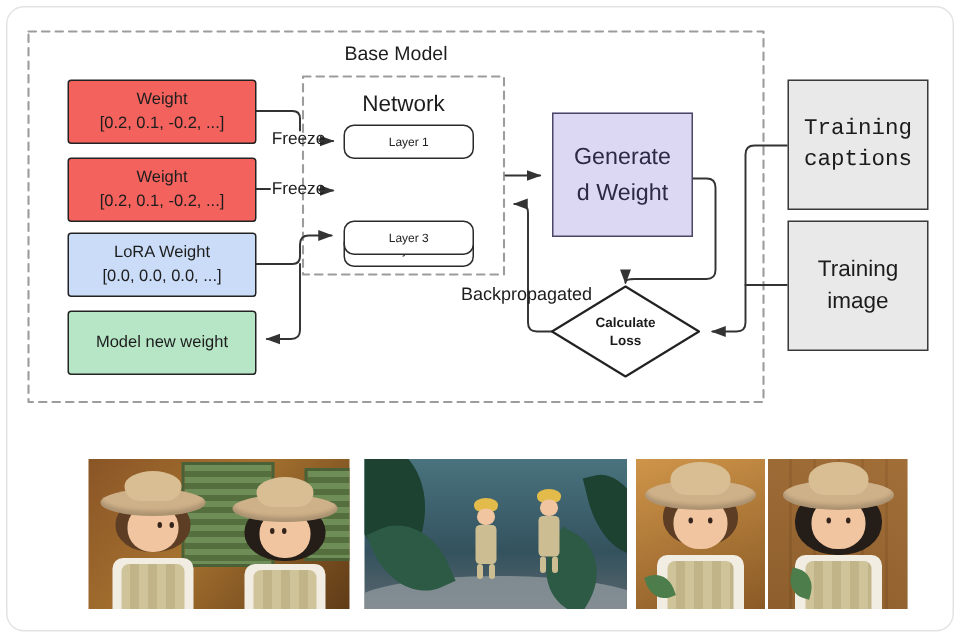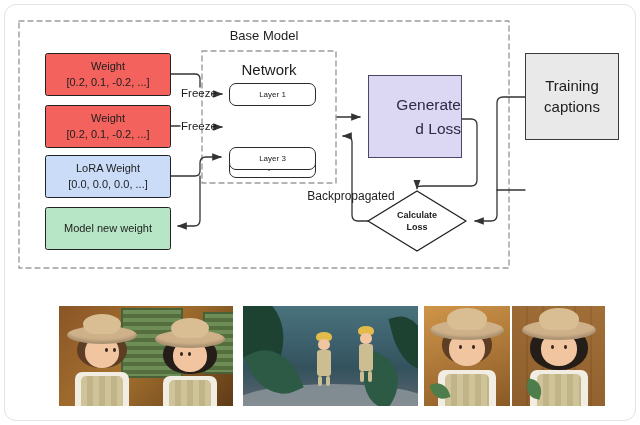--- a/index.html
+++ b/index.html
@@ -8,21 +8,21 @@
   .card{position:absolute;inset:4px;border:1px solid #e3e3e3;border-radius:12px;background:#fff;}
   .connectors{position:absolute;left:0;top:0;width:640px;height:425px;z-index:1;}
   .lbl{position:absolute;text-align:center;z-index:3;}
   .node{position:absolute;box-sizing:border-box;display:flex;flex-direction:column;
         align-items:center;justify-content:center;z-index:2;text-align:center;}
   .wbox{left:45px;width:126px;height:43px;border:1.4px solid #222;border-radius:2.5px;
         font-size:11px;line-height:1.4;}
   .layer{left:229px;width:87px;height:23px;background:#fff;border:1.2px solid #2b2b2b;
          border-radius:7px;font-size:8px;color:#222;}
   .gen{left:368px;top:75px;width:94px;height:83px;border:1.3px solid #4a4766;
-       font-size:15.5px;line-height:1.5;color:#2c2a44;align-items:flex-end;}
+       font-size:15.5px;line-height:1.5;color:#2c2a44;}
   .train{left:525px;width:94px;height:87px;background:#e9e9e9;border:1.2px solid #3a3a3a;
          font-size:15px;line-height:1.35;color:#1c1c1c;}
   .diamond-label{left:369px;top:191px;width:96px;height:60px;font-size:9px;font-weight:bold;
                  line-height:1.35;color:#1b1b1b;z-index:3;}
   .caption{left:130px;top:279px;width:430px;font-size:10.5px;color:#1a1a1a;z-index:3;}
   
   .photo{position:absolute;top:306px;height:100px;overflow:hidden;z-index:2;}
   .photo *{position:absolute;}
   .p1{left:59px;width:174px;background:linear-gradient(130deg,#8a5526,#a5712f 45%,#5f3b17);}
   .p2{left:243px;width:175px;background:linear-gradient(180deg,#49737e,#33525e 62%,#5c676e);}
@@ -104,32 +104,35 @@
   </div>
   <div class="node layer" style="top:115px;margin-top:40px;">
     <span>Layer 2</span>
   </div>
   <div class="node layer" style="top:147px;">
     <span>Layer 3</span>
   </div>
 
   <div class="node gen" style="background: rgb(220, 215, 242);">
     <span>Generate</span>
-    <span>d Loss</span>
+    <span>d Weight</span>
   </div>
 
   <div class="lbl" style="left:297px;top:189px;width:108px;font-size:12px;">Backpropagated</div>
 
   <div class="node diamond-label">
     <span>Calculate</span>
     <span>Loss</span>
   </div>
 
-  <div class="node train" style="top:53px;">
+  <div class="node train" style="top:53px;font-family:Liberation Mono, monospace;">
     <span>Training captions</span>
+  </div>
+  <div class="node train" style="top:147px;">
+    <span>Training image</span>
   </div>
 
 
   <div class="photo p1" title="Two cartoon explorer kids in safari hats facing each other in warm interior">
     <div class="shutter" style="left:62px;top:2px;width:58px;height:66px;"></div>
     <div class="shutter" style="left:144px;top:6px;width:34px;height:58px;"></div>
     <div class="kid" style="left:8px;top:10px;width:70px;height:92px;">
       <div class="hair" style="left:10px;top:16px;width:50px;height:36px;"></div>
       <div class="shirt" style="left:8px;top:56px;width:54px;height:40px;"></div>
       <div class="vest" style="left:14px;top:60px;width:42px;height:36px;"></div>

